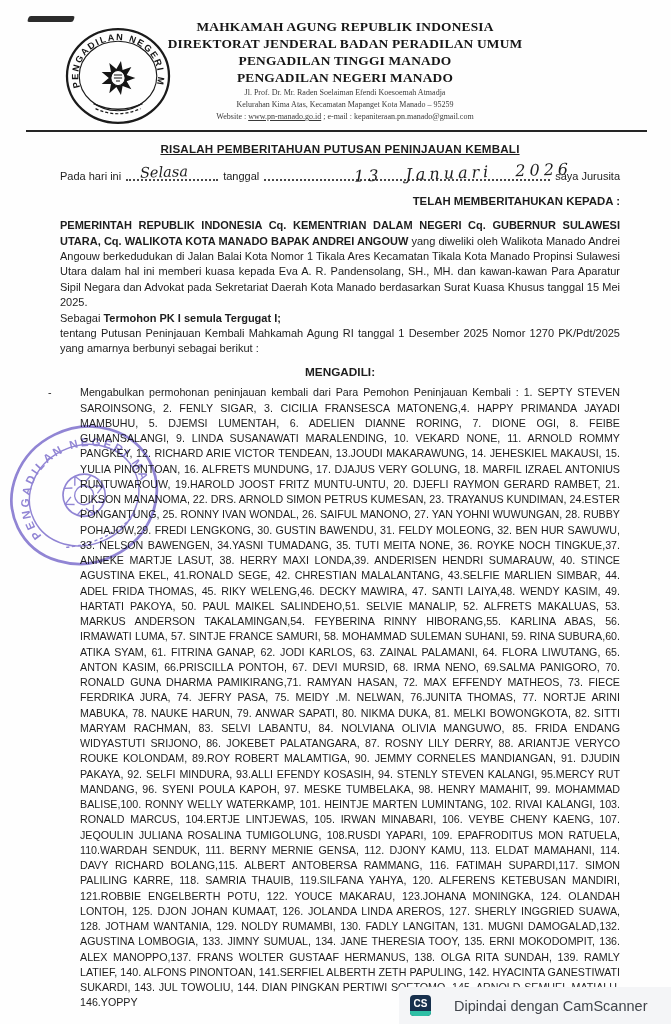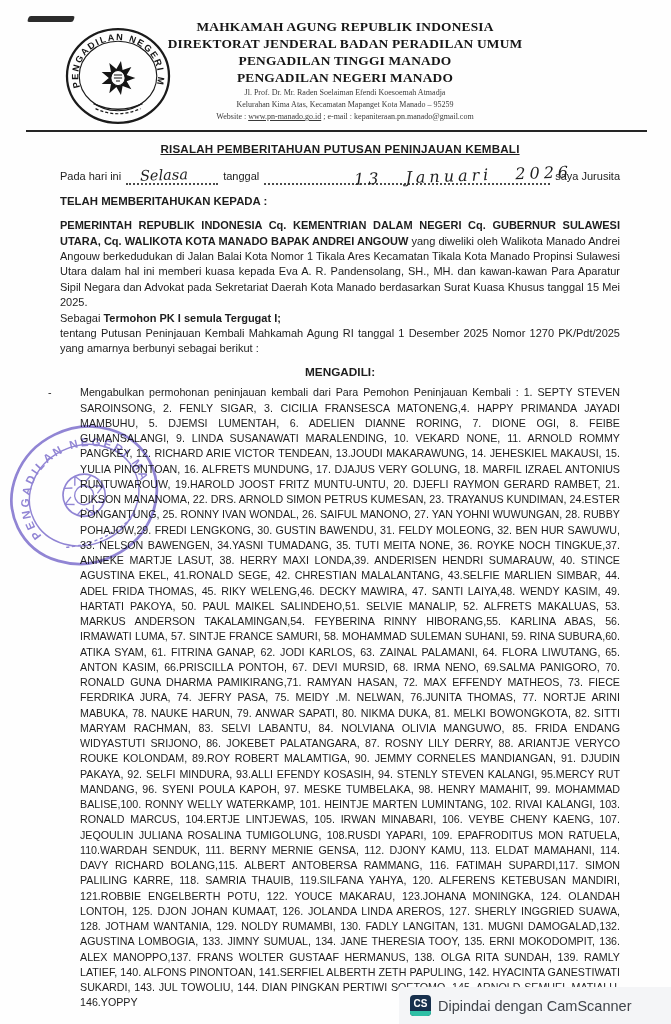--- a/index.html
+++ b/index.html
@@ -14,43 +14,43 @@
        font-family:"Liberation Serif",serif;}
   .hdr .org{font-weight:bold;font-size:13.4px;line-height:17px;letter-spacing:.2px;color:#161616;}
   .hdr .addr{font-size:8px;line-height:10px;color:#3a3a3a;margin-top:2px;}
   .hdr .lnk{text-decoration:underline;}
   .rule{position:absolute;left:26px;right:24px;top:130px;border-top:2.6px solid #262626;}
   
   .content{position:absolute;left:60px;top:141px;width:560px;font-size:11px;line-height:15.4px;}
   .doc-title{text-align:center;font-weight:bold;font-size:11.6px;text-decoration:underline;
              letter-spacing:.2px;}
   .doc-number{text-align:center;font-weight:bold;font-size:10.7px;margin-top:2px;}
-  .intro-line1{display:flex;align-items:flex-end;gap:5px;margin-top:13px;white-space:nowrap;}
+  .intro-line1{display:flex;align-items:flex-start;gap:5px;margin-top:13px;white-space:nowrap;}
   .dots{display:inline-block;border-bottom:2px dotted #4a4a4a;height:10px;position:relative;}
   .d1{flex:0 0 92px;}
   .d2{flex:1 1 auto;}
   .hand{position:absolute;bottom:-1px;font-family:"DejaVu Serif",serif;font-style:italic;
         font-size:14.5px;color:#1d1d1d;white-space:nowrap;transform:rotate(-2deg);}
   .hand.day{left:14px;}
   .hand.date{left:90px;letter-spacing:4px;word-spacing:14px;font-size:16px;}
   p.just{text-align:justify;margin:0;}
-  .center-h{ text-align:left;font-weight:bold;font-size:11.4px;margin:9px 0 9px 0;}
+  .center-h{ text-align:right;font-weight:bold;font-size:11.4px;margin:9px 0 9px 0;}
   b{font-weight:bold;}
   .role-line{margin-top:0;}
   .about{margin-top:13px;}
   .verdict-h{text-align:center;font-weight:bold;font-size:11.8px;margin:8px 0 5px 0;}
   .list-item{position:relative;padding-left:20px;font-size:10.7px;line-height:15.25px;
              text-align:justify;}
   .list-item .marker{position:absolute;left:-12px;top:0;}
   
   .stamp-purple{position:absolute;left:6px;top:416px;mix-blend-mode:multiply;opacity:.82;
                 transform:rotate(-26deg);}
   
   .footer{position:absolute;right:0;bottom:0;width:272px;height:37px;background:#f4f5f7;
-          display:flex;align-items:center;gap:7px;padding-left:11px;box-sizing:border-box;}
+          display:flex;align-items:center;gap:23px;padding-left:11px;box-sizing:border-box;}
   .cslogo{width:21px;height:21px;background:#17304d;border-radius:4px;position:relative;
           display:flex;align-items:center;justify-content:center;flex:0 0 auto;}
   .cslogo .cstxt{color:#fff;font-weight:bold;font-size:10px;line-height:10px;margin-top:-3px;}
   .cslogo .csband{position:absolute;left:0;right:0;bottom:0;height:5px;background:#2ebfa5;
                   border-radius:0 0 4px 4px;}
   .cam-text{font-size:14.5px;color:#41454b;}
 </style>
 </head>
 <body>
 

